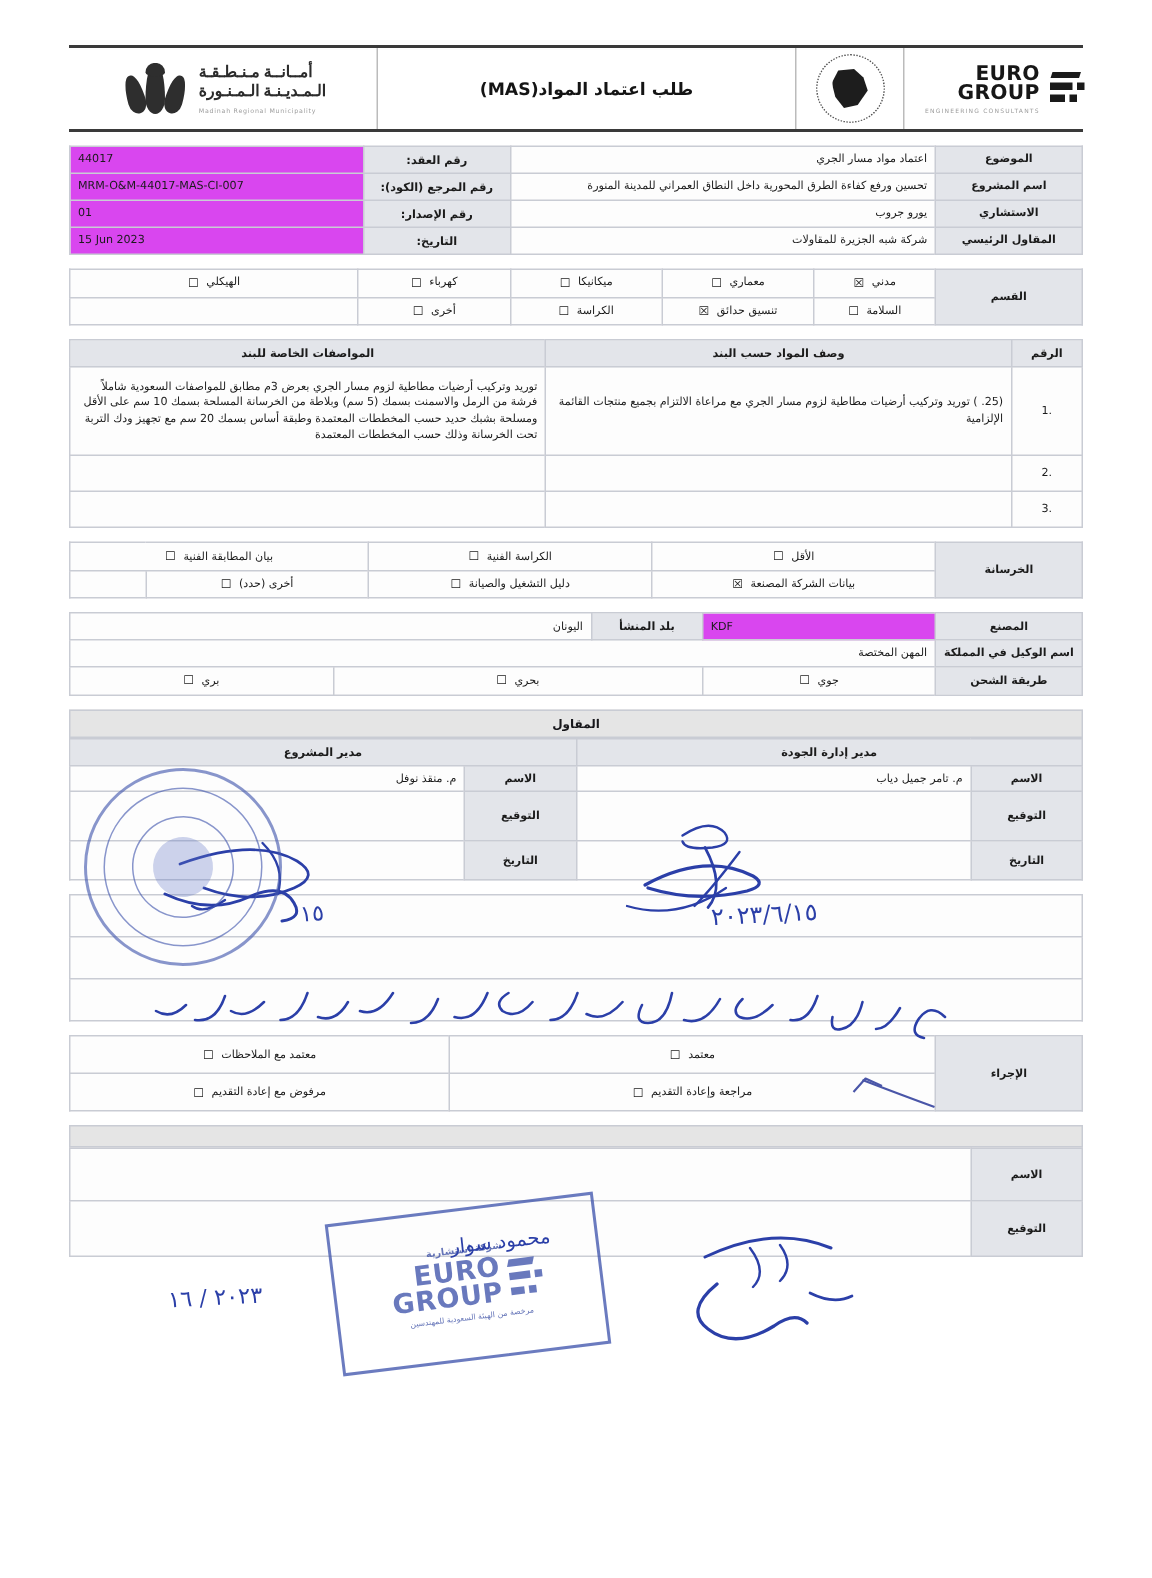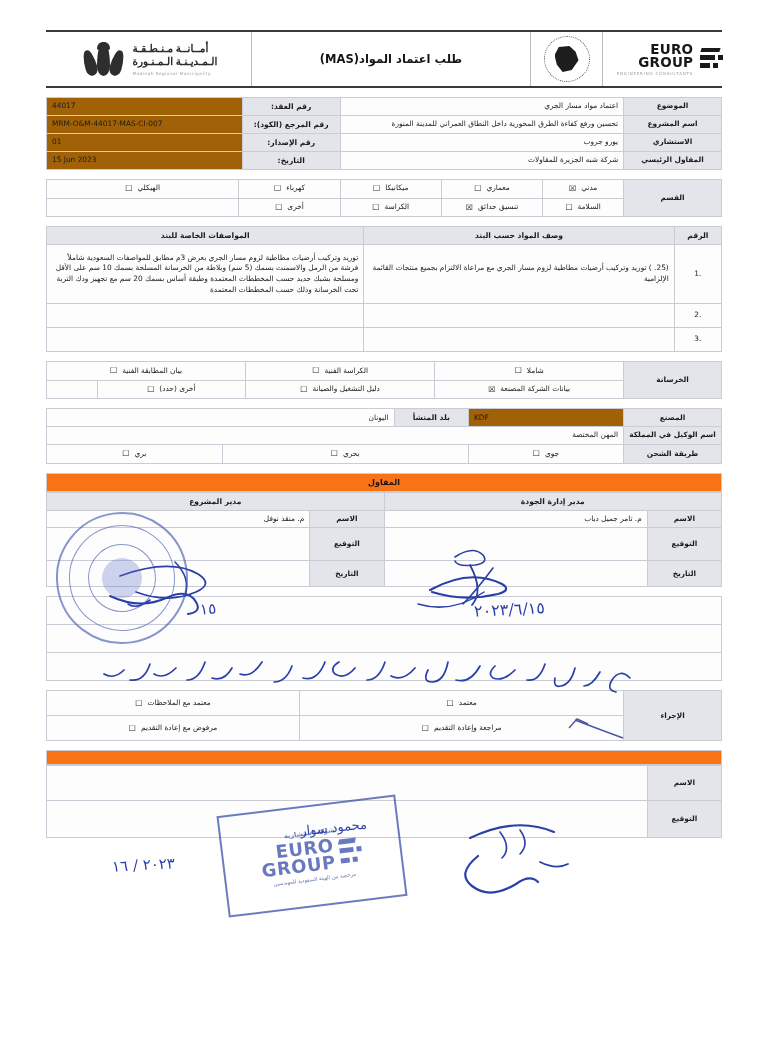--- a/index.html
+++ b/index.html
@@ -108,35 +108,35 @@
   }
   .lbl {
     background: #e3e5ea;
     font-weight: bold;
     text-align: center;
     font-size: 7.6px;
   }
   .lbl-r { background: #e3e5ea; font-weight: bold; text-align: center; }
   .val { background: #fdfdfd; text-align: center; }
   .val-r { background: #fdfdfd; text-align: right; }
-  .val-l { background: #a16207; text-align: left; direction: ltr; }
+  .val-l { background: #d946ef; text-align: left; direction: ltr; }
   .hdrcell {
     background: #e3e5ea; font-weight: bold; text-align: center; font-size: 7.6px;
   }
   .blank { background: #fdfdfd; }
 
   .sec-gap { height: 9px; }
 
   .cb { font-size: 8px; font-family: "DejaVu Sans", sans-serif; }
   .cbrow { display: flex; align-items: center; justify-content: center; gap: 5px; }
 
   .num { direction: ltr; text-align: center; font-size: 7.4px; }
 
   .band {
-    background: #f97316;
+    background: #e5e5e5;
     font-weight: bold;
     text-align: center;
     font-size: 8px;
     border: 0.8px solid #c9ccd4;
     padding: 4px;
     color: #17171b;
   }
 
   .sig-blank { height: 26px; }
 
@@ -416,21 +416,21 @@
           <col style="width:28%">
           <col style="width:28%">
           <col style="width:22%">
           <col style="width:7.5%">
         </colgroup>
       <tbody>
         <tr>
           <td class="lbl-r" rowspan="2">الخرسانة</td>
           <td class="val">
             <span class="cbrow">
-                <span>شاملا</span>
+                <span>الأقل</span>
                 <span class="cb">☐</span>
               </span>
           </td>
           <td class="val">
             <span class="cbrow">
                 <span>الكراسة الفنية</span>
                 <span class="cb">☐</span>
               </span>
           </td>
           <td class="val" colspan="2">

